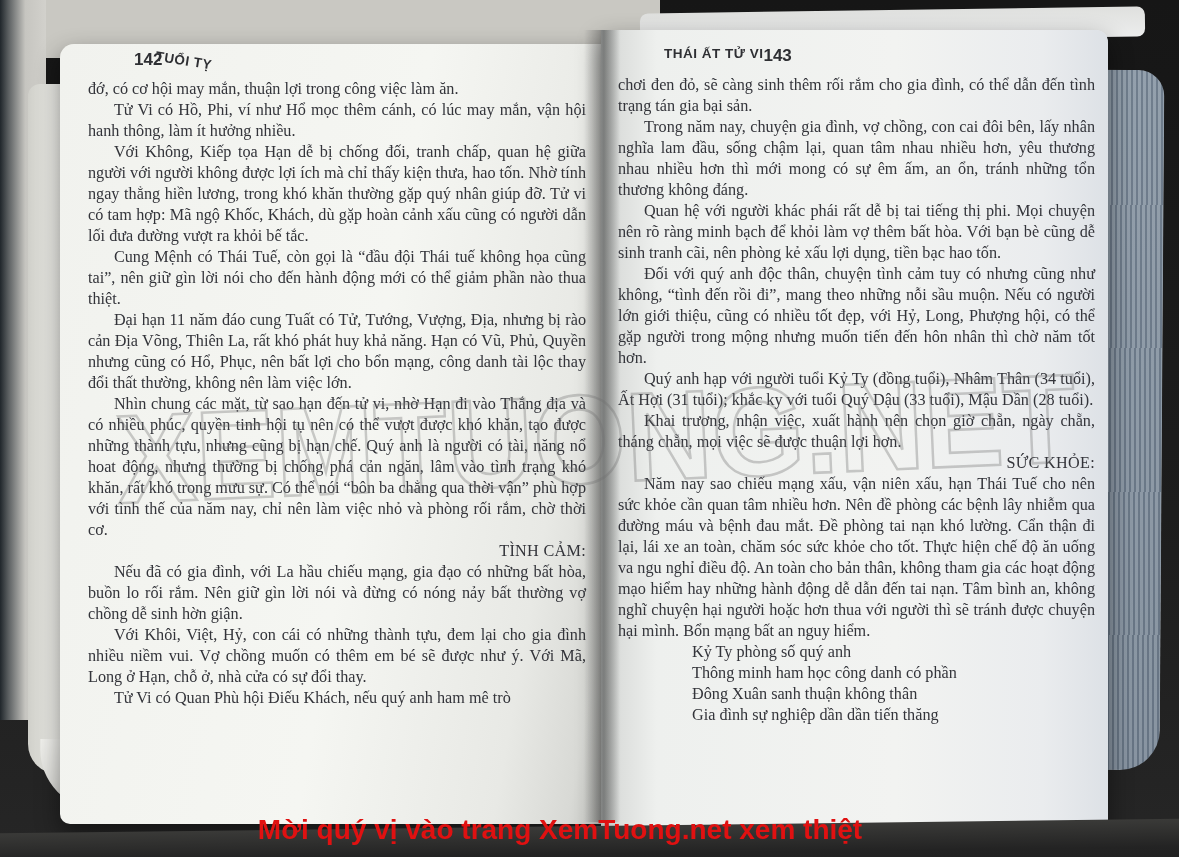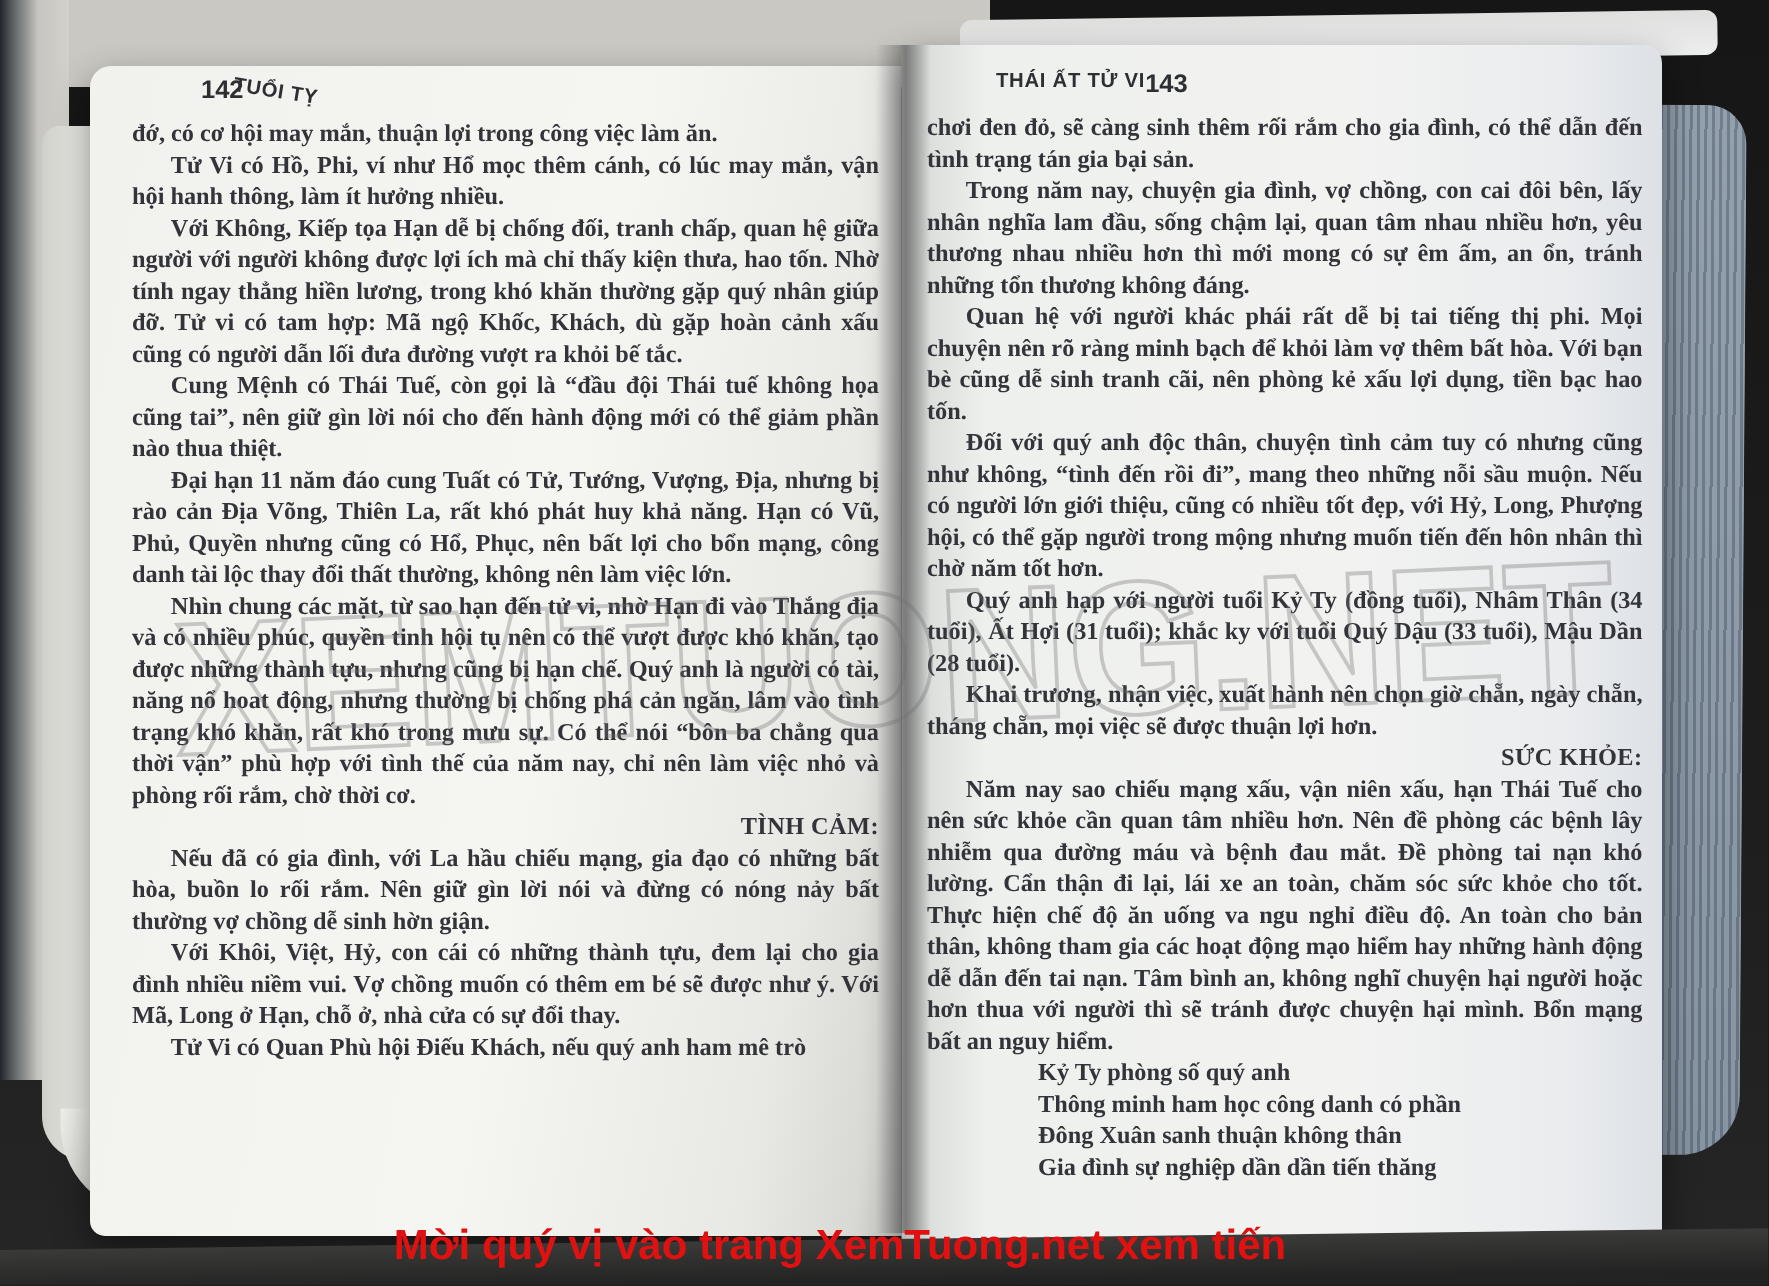--- a/index.html
+++ b/index.html
@@ -38,21 +38,21 @@
   .gutter{position:absolute;left:584px;top:30px;width:36px;height:792px;pointer-events:none;
           background:linear-gradient(90deg,rgba(0,0,0,0) 0%,rgba(50,50,50,0.30) 42%,rgba(35,35,35,0.42) 55%,rgba(0,0,0,0) 100%);}
   
   .head-row{display:flex;justify-content:flex-start;align-items:flex-start;margin-left:46px;}
   .page-num{font-weight:bold;font-size:17px;font-family:"Liberation Sans",sans-serif;color:#2e2f33;}
   .running-head{font-weight:bold;font-size:13.5px;font-family:"Liberation Sans",sans-serif;
                 color:#2e2f33;letter-spacing:0.5px;}
   .running-head.tilt{transform:rotate(9deg) translate(-6px,4px);}
   
   .body-text{margin-top:9px;font-size:16.2px;line-height:21px;text-align:justify;}
-  .body-text p{margin:0;text-indent:1.6em;font-weight:bold;}
+  .body-text p{margin:0;text-indent:1.6em;}
   .body-text p.noindent{text-indent:0;}
   .body-text p.heading{text-align:right;letter-spacing:0.3px;}
   .poem p{text-indent:0;text-align:left;margin-left:74px;}
   
   .watermark{position:absolute;left:112px;top:352px;pointer-events:none;
              transform:rotate(-2.5deg);opacity:0.9;}
   
   .bottom-band{position:absolute;left:-20px;top:826px;width:1230px;height:70px;
                background:linear-gradient(180deg,#3a3a38 0%,#232323 40%,#1c1c1c 100%);
                transform:rotate(-0.7deg);}
@@ -114,14 +114,14 @@
     </div>
   </div>
 
   <div class="gutter"></div>
 
   <svg class="watermark" width="985" height="170" viewBox="0 0 985 170">
     <text x="4" y="130" textLength="960" lengthAdjust="spacingAndGlyphs" font-family="Liberation Sans, sans-serif" font-weight="bold" font-size="126" fill="none" stroke="#6f6f6f" stroke-opacity="0.38" stroke-width="2.6">XEMTUONG.NET</text>
   </svg>
 
   <div class="bottom-band"></div>
-  <div class="caption">Mời quý vị vào trang XemTuong.net xem tiến</div>
+  <div class="caption">Mời quý vị vào trang XemTuong.net xem thiệt</div>
 </div>
 
 </body></html>

